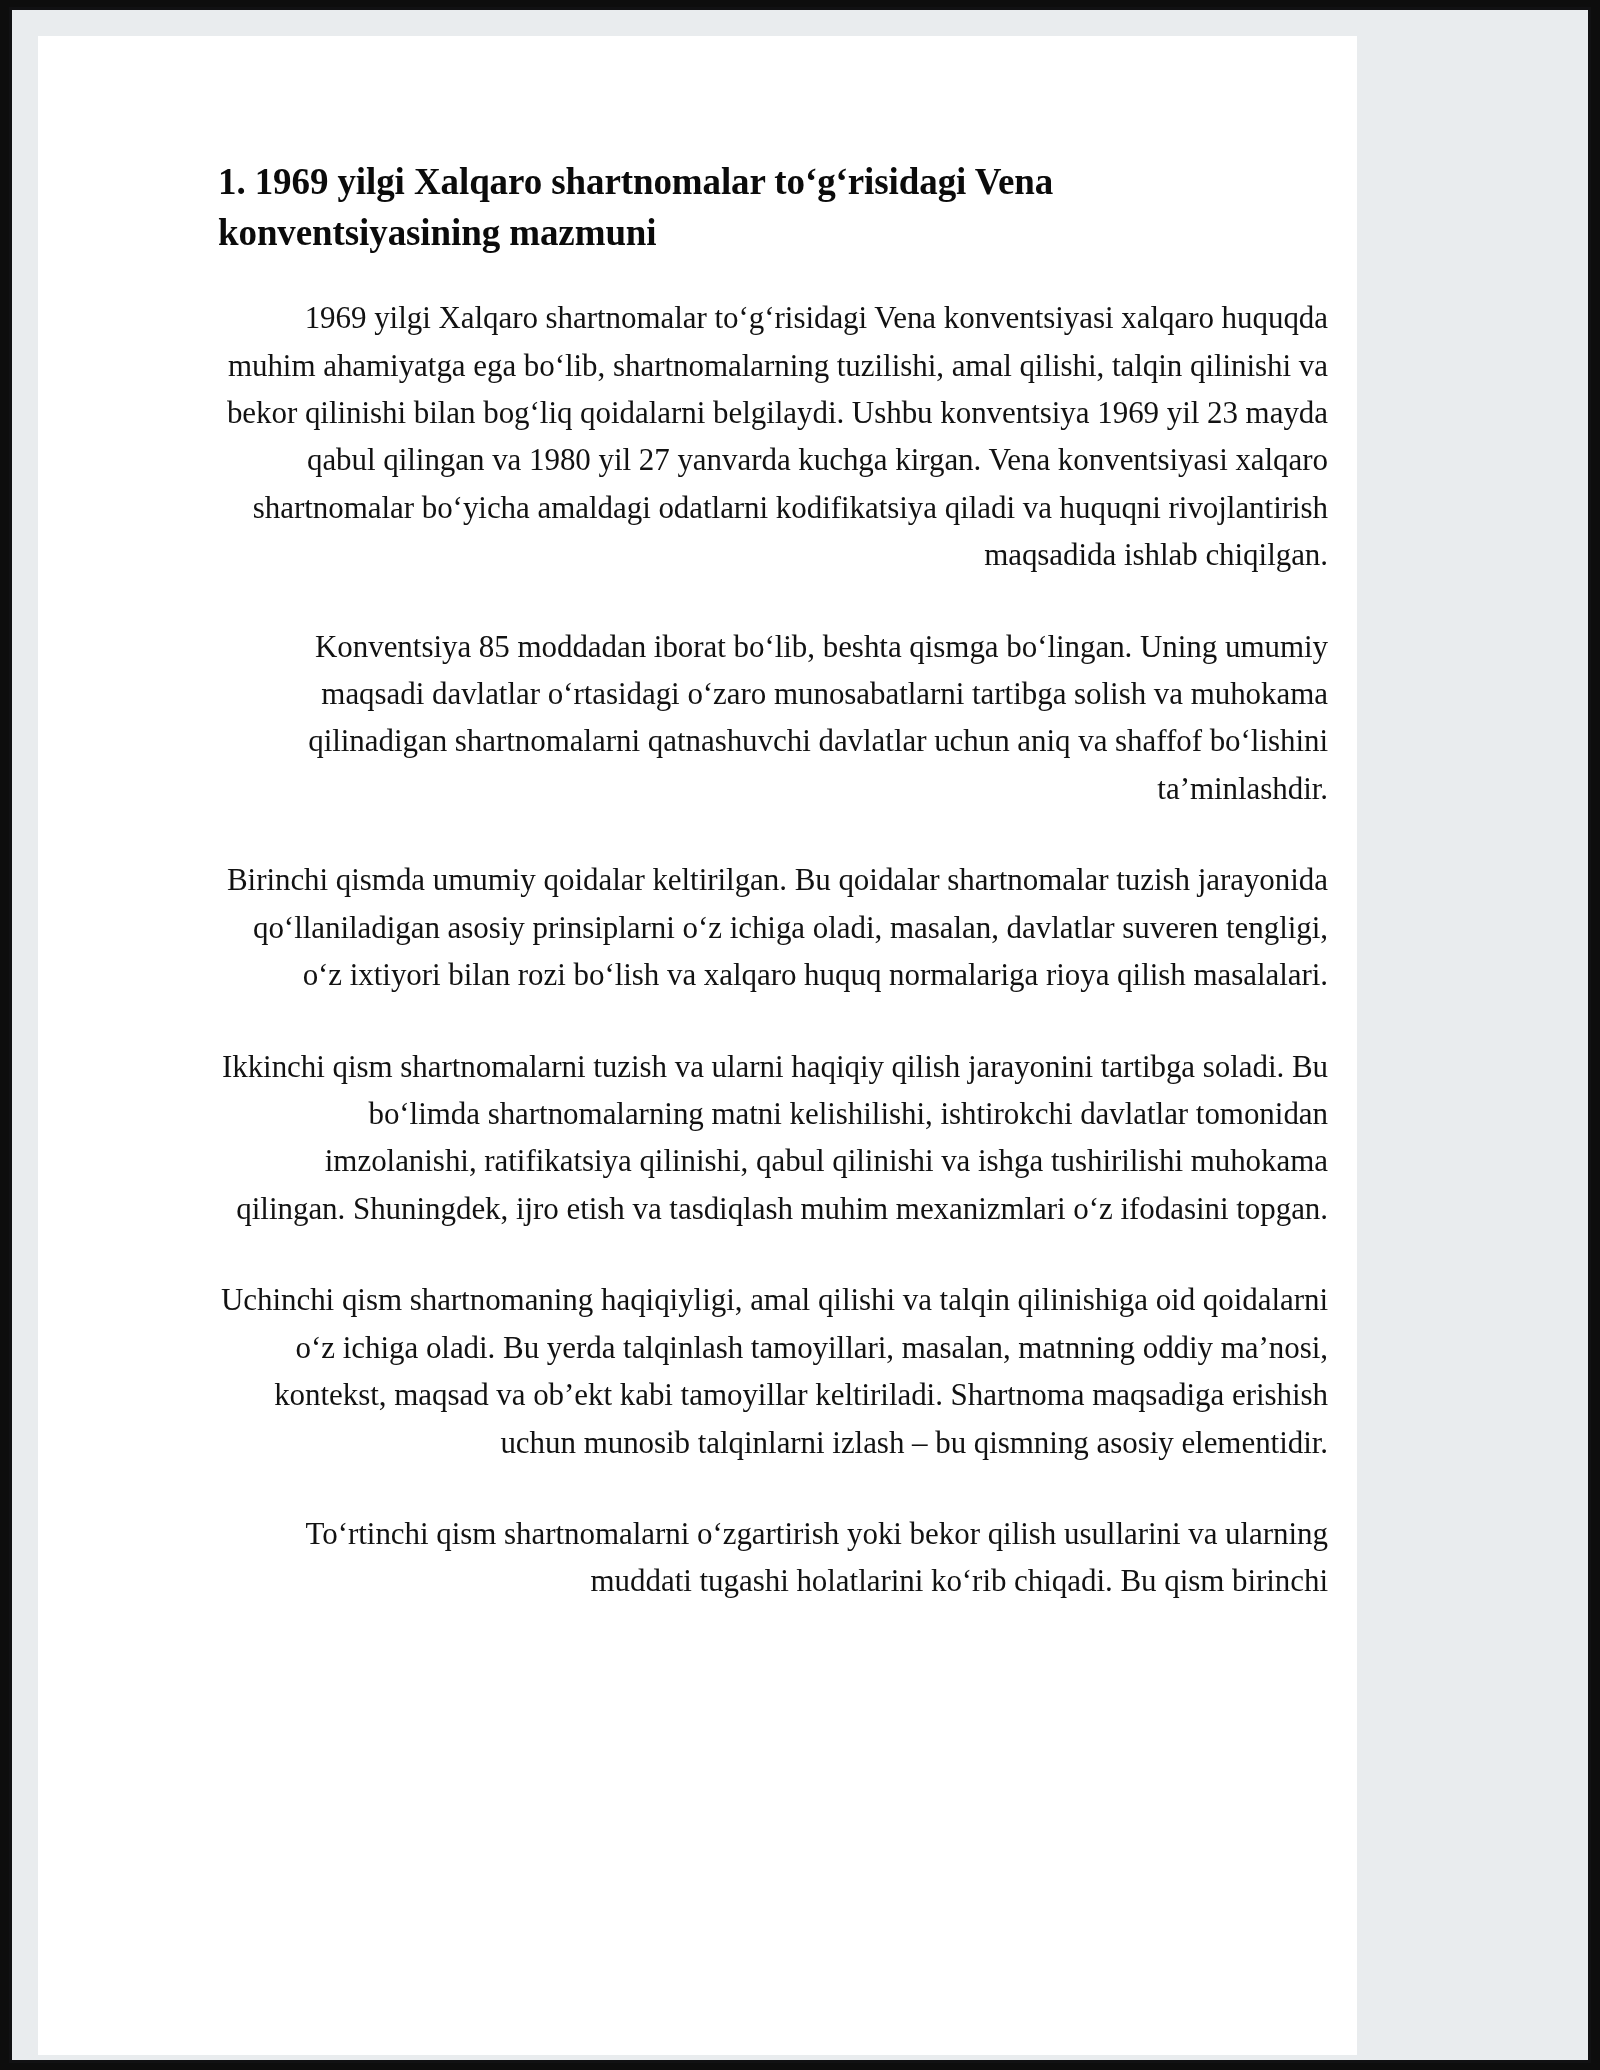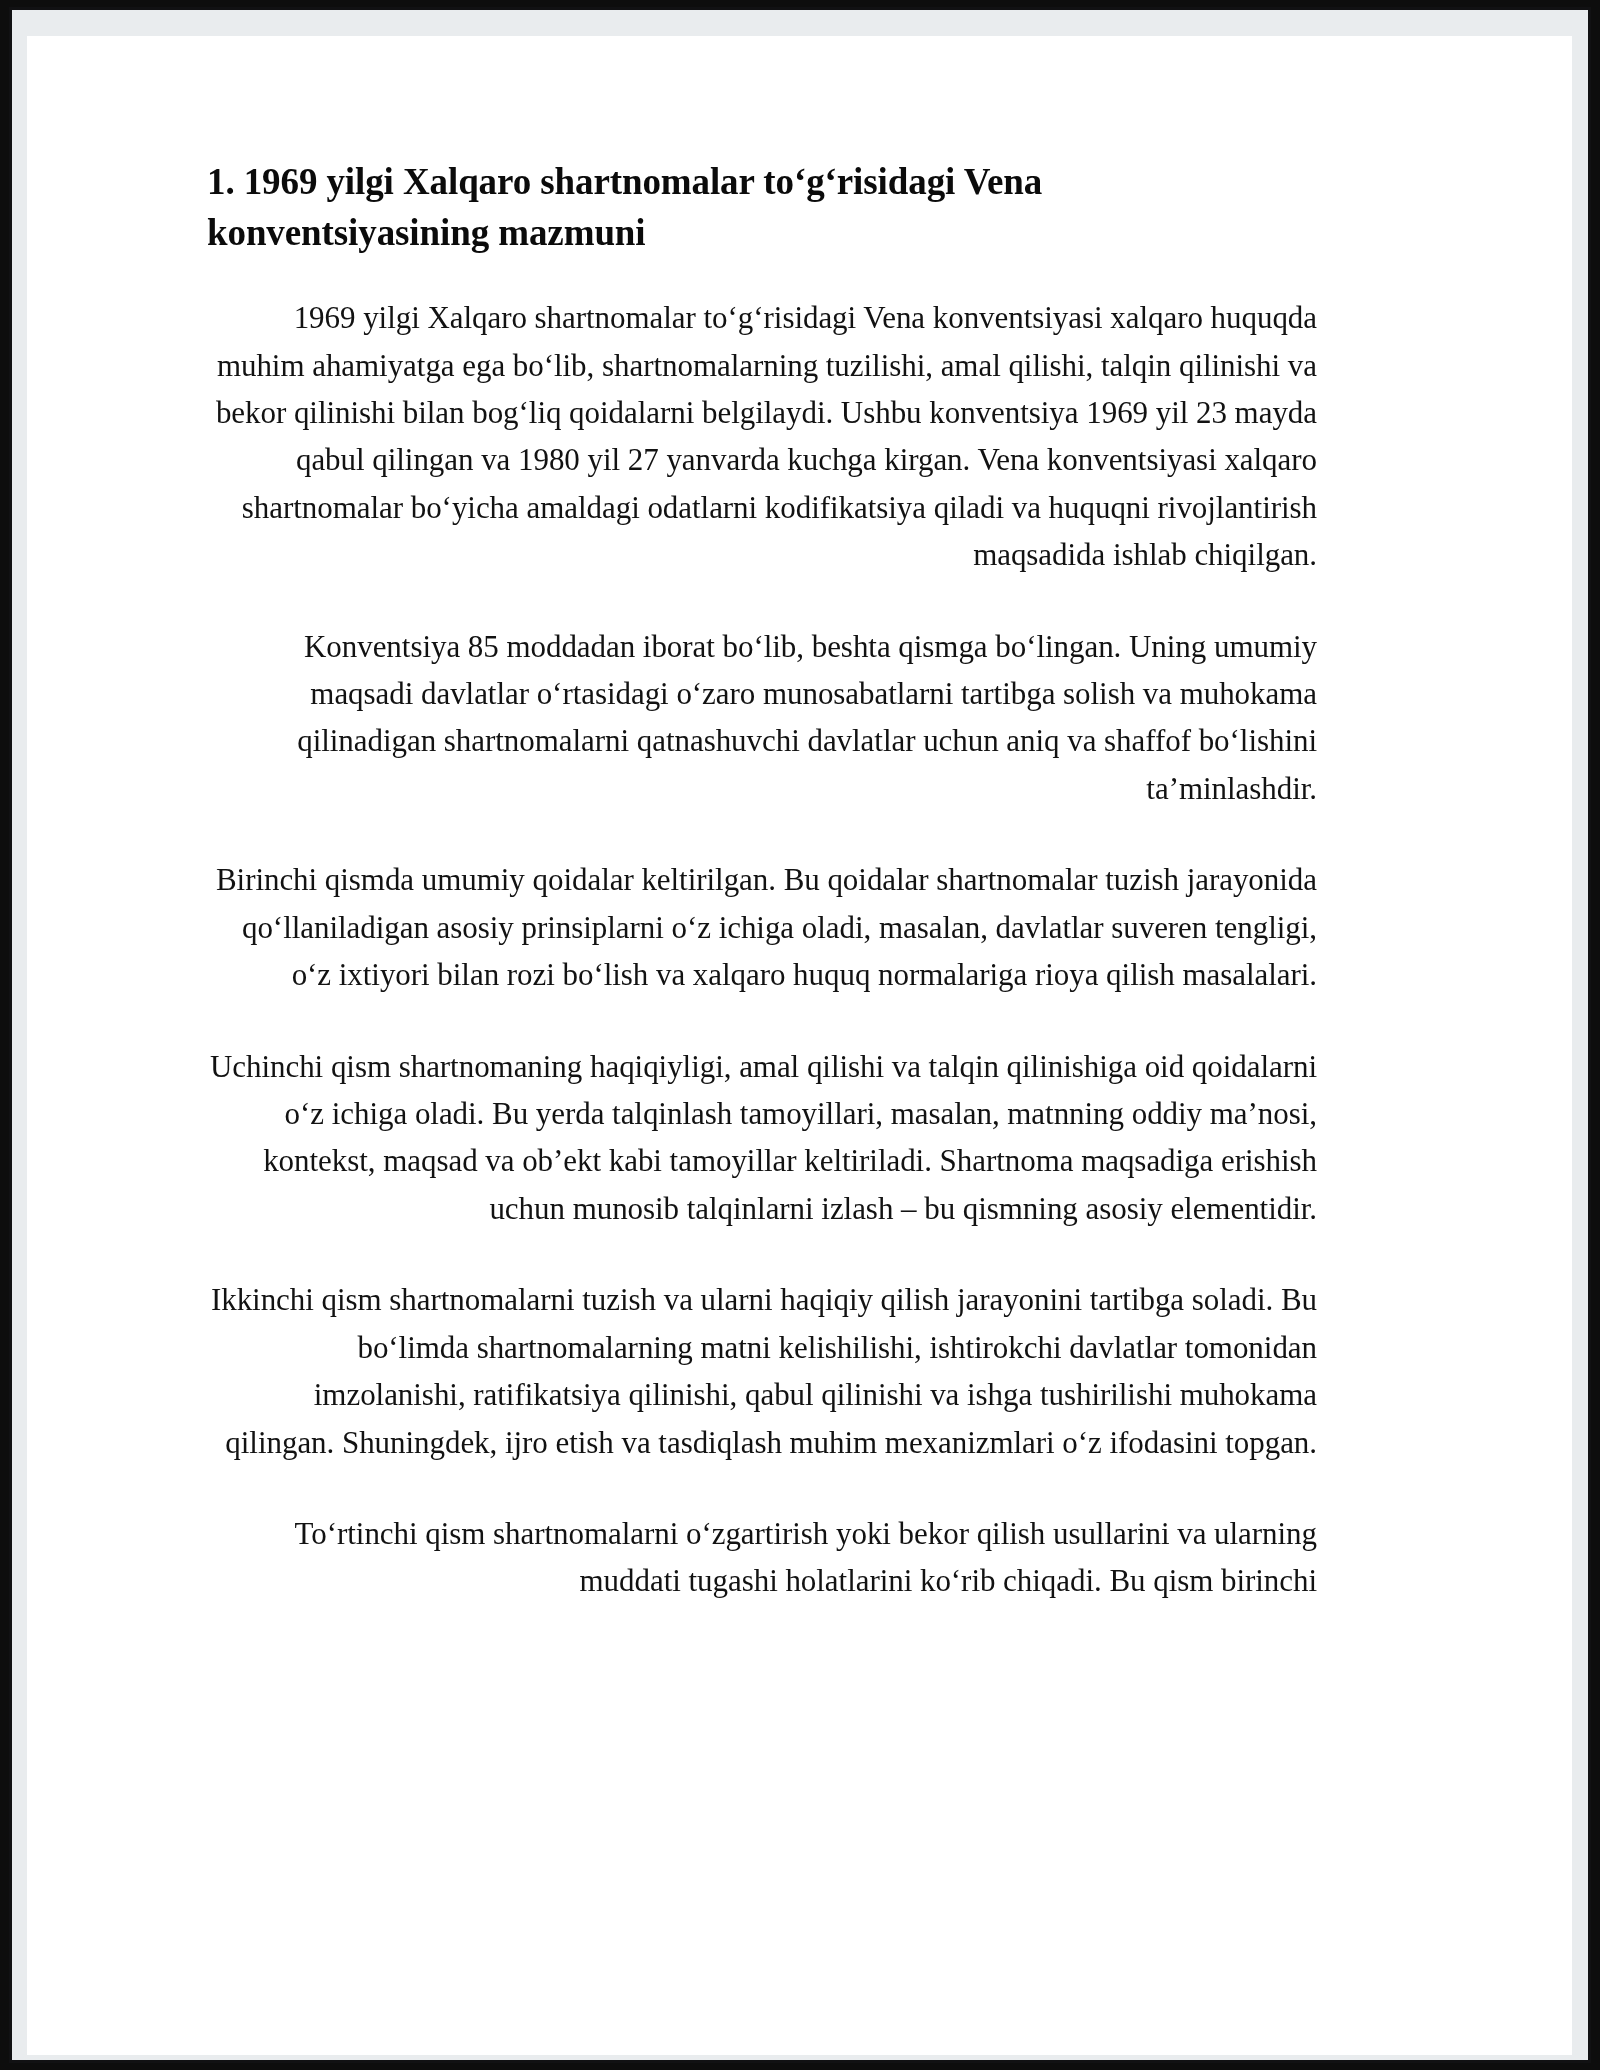--- a/index.html
+++ b/index.html
@@ -25,22 +25,22 @@
     position: absolute;
     left: 9px; top: 7px;
     width: 1582px;
     height: 2056px;
     border: 3px solid #111113;
     background: #e9ecee;
     box-sizing: border-box;
   }
   .page {
     position: absolute;
-    left: 15px; top: 26px;
-    width: 1545px;
+    left: 26px; top: 26px;
+    width: 1319px;
     height: 2019px;
     background: #ffffff;
     box-sizing: border-box;
     overflow: hidden;
   }
   .page-content {
     position: absolute;
     left: 180px;
     top: 0;
     width: 1110px;
@@ -79,22 +79,22 @@
       <div class="page-content">
 
         <h1 class="doc-title">1. 1969 yilgi Xalqaro shartnomalar to‘g‘risidagi Vena konventsiyasining mazmuni</h1>
 
         <p class="doc-para para-first">1969 yilgi Xalqaro shartnomalar to‘g‘risidagi Vena konventsiyasi xalqaro huquqda muhim ahamiyatga ega bo‘lib, shartnomalarning tuzilishi, amal qilishi, talqin qilinishi va bekor qilinishi bilan bog‘liq qoidalarni belgilaydi. Ushbu konventsiya 1969 yil 23 mayda qabul qilingan va 1980 yil 27 yanvarda kuchga kirgan. Vena konventsiyasi xalqaro shartnomalar bo‘yicha amaldagi odatlarni kodifikatsiya qiladi va huquqni rivojlantirish maqsadida ishlab chiqilgan.</p>
 
         <p class="doc-para para-rest">Konventsiya 85 moddadan iborat bo‘lib, beshta qismga bo‘lingan. Uning umumiy maqsadi davlatlar o‘rtasidagi o‘zaro munosabatlarni tartibga solish va muhokama qilinadigan shartnomalarni qatnashuvchi davlatlar uchun aniq va shaffof bo‘lishini ta’minlashdir.</p>
 
         <p class="doc-para para-rest">Birinchi qismda umumiy qoidalar keltirilgan. Bu qoidalar shartnomalar tuzish jarayonida qo‘llaniladigan asosiy prinsiplarni o‘z ichiga oladi, masalan, davlatlar suveren tengligi, o‘z ixtiyori bilan rozi bo‘lish va xalqaro huquq normalariga rioya qilish masalalari.</p>
 
+        <p class="doc-para para-rest">Ikkinchi qism shartnomalarni tuzish va ularni haqiqiy qilish jarayonini tartibga soladi. Bu bo‘limda shartnomalarning matni kelishilishi, ishtirokchi davlatlar tomonidan imzolanishi, ratifikatsiya qilinishi, qabul qilinishi va ishga tushirilishi muhokama qilingan. Shuningdek, ijro etish va tasdiqlash muhim mexanizmlari o‘z ifodasini topgan.</p>
+
         <p class="doc-para para-rest">Uchinchi qism shartnomaning haqiqiyligi, amal qilishi va talqin qilinishiga oid qoidalarni o‘z ichiga oladi. Bu yerda talqinlash tamoyillari, masalan, matnning oddiy ma’nosi, kontekst, maqsad va ob’ekt kabi tamoyillar keltiriladi. Shartnoma maqsadiga erishish uchun munosib talqinlarni izlash – bu qismning asosiy elementidir.</p>
-
-        <p class="doc-para para-rest">Ikkinchi qism shartnomalarni tuzish va ularni haqiqiy qilish jarayonini tartibga soladi. Bu bo‘limda shartnomalarning matni kelishilishi, ishtirokchi davlatlar tomonidan imzolanishi, ratifikatsiya qilinishi, qabul qilinishi va ishga tushirilishi muhokama qilingan. Shuningdek, ijro etish va tasdiqlash muhim mexanizmlari o‘z ifodasini topgan.</p>
 
         <p class="doc-para para-rest">To‘rtinchi qism shartnomalarni o‘zgartirish yoki bekor qilish usullarini va ularning muddati tugashi holatlarini ko‘rib chiqadi. Bu qism birinchi</p>
 
       </div>
     </div>
   </div>
 </div>
 
 </body></html>

